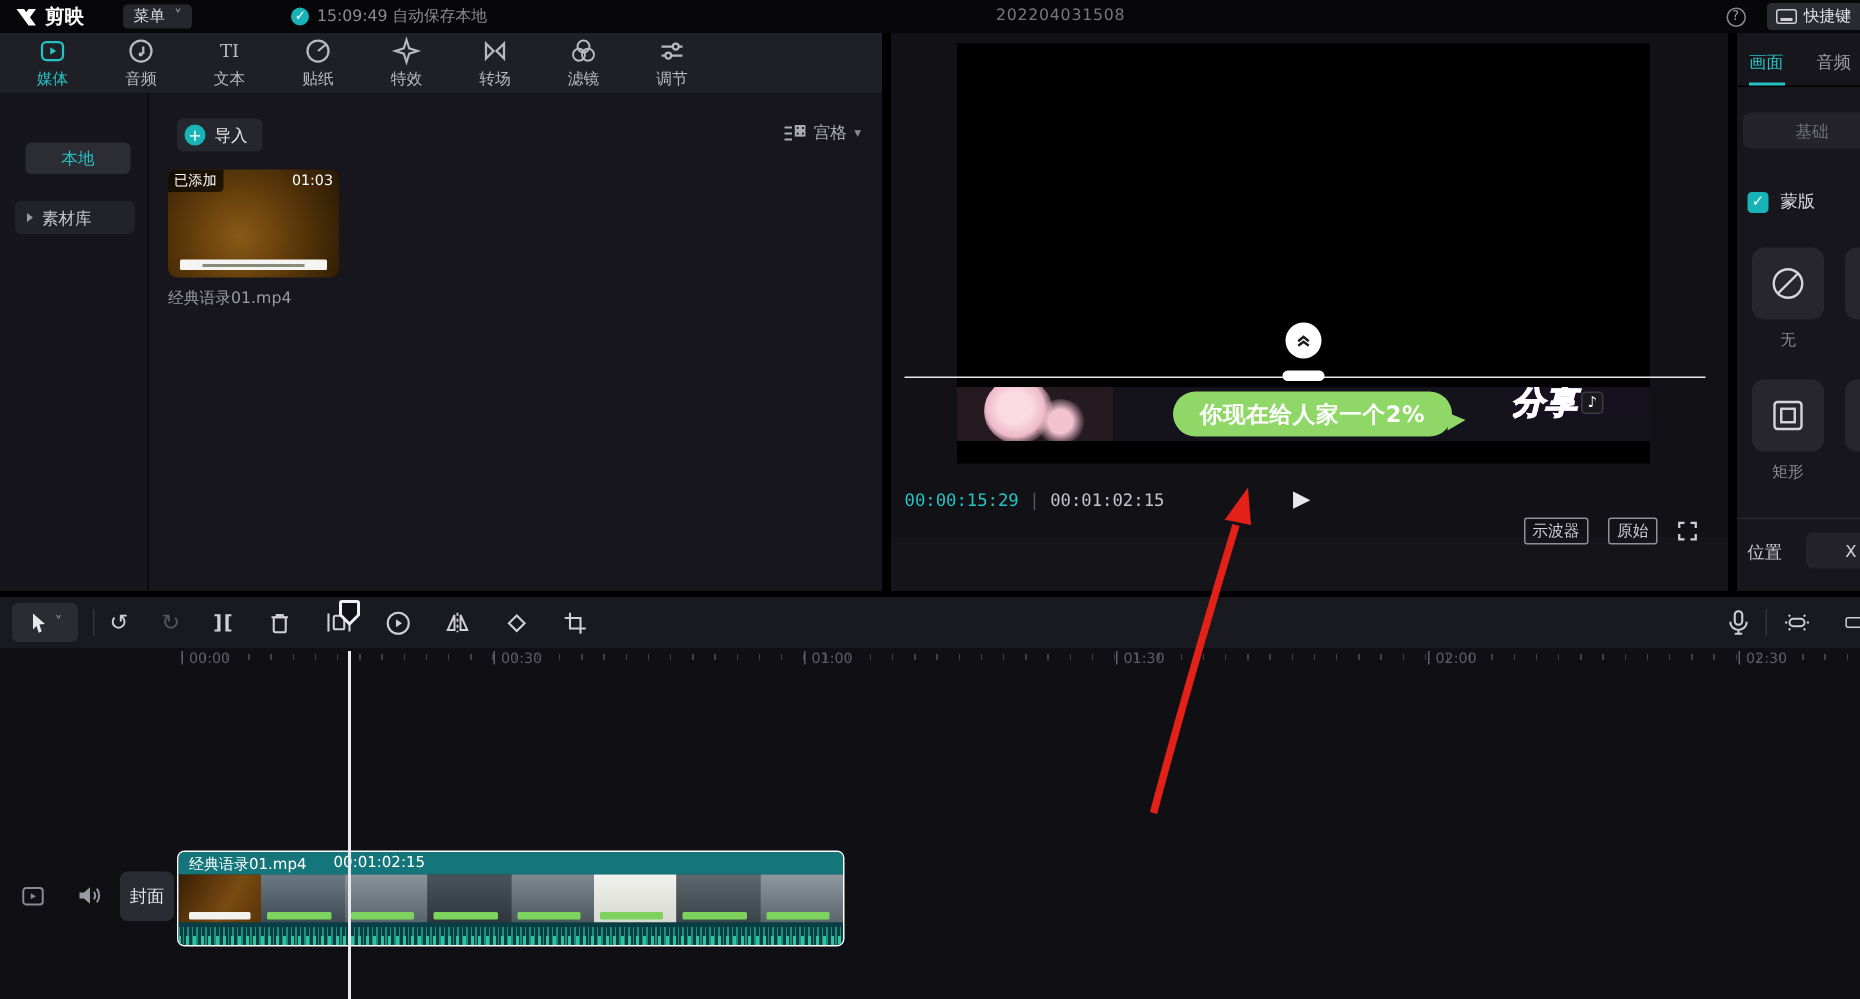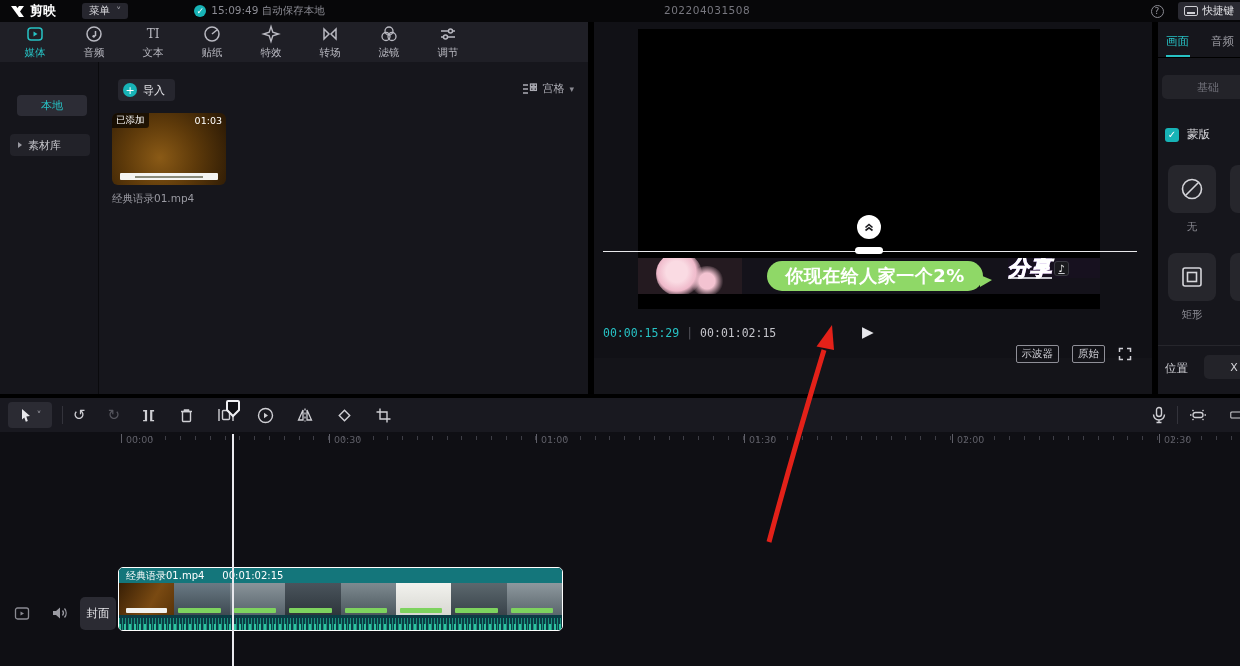--- a/index.html
+++ b/index.html
@@ -66,24 +66,24 @@
   .p-body { position:relative; height:336px; background:#111116; }
   .video { position:absolute; left:44px; top:7px; width:462px; height:280px; background:#000; }
   .vstrip { position:absolute; left:0; top:229px; width:462px; height:36px; background:#14121a; display:flex; overflow:hidden; }
   .flower { position:relative; width:104px; height:36px; background:#241a20; }
   .flower::before { content:""; position:absolute; left:18px; top:-6px; width:46px; height:44px; border-radius:50%;
                     background:radial-gradient(circle at 45% 45%, #fadbe3 0 30%, #efb9ca 55%, rgba(90,40,60,0) 75%); }
   .flower::after { content:""; position:absolute; left:52px; top:8px; width:34px; height:30px; border-radius:50%;
                    background:radial-gradient(circle at 50% 50%, #f3c3d1 0 35%, rgba(90,40,60,0) 72%); }
   .bubble-wrap { position:relative; flex:1; display:flex; align-items:center; justify-content:center; }
   .bubble { position:relative; background:#8fd867; border-radius:15px; height:30px; padding:0 18px;
-            display:flex; align-items:center; color:#fff; font-weight:bold; font-size:18px; letter-spacing:.5px; }
+            display:flex; align-items:center; color:#fff; font-weight:bold; font-size:15px; letter-spacing:.5px; }
   .bubble::after { content:""; position:absolute; right:-9px; bottom:4px; width:0; height:0;
                    border-left:12px solid #8fd867; border-top:5px solid transparent; border-bottom:7px solid transparent; }
-  .sticker-zone { position:relative; width:92px; height:20px; background:#17111f; display:flex; align-items:center;text-decoration:underline; }
+  .sticker-zone { position:relative; width:92px; height:20px; background:#17111f; display:flex; align-items:center; }
   .sticker-text { font-size:21px; font-weight:900; font-style:italic; letter-spacing:1px;
                   background:linear-gradient(160deg,#9a7cff 20%,#cf7cf2 80%); -webkit-background-clip:text;
                   background-clip:text; color:transparent; -webkit-text-stroke:1px #fff; }
   .note-chip { width:15px; height:15px; background:#1a1a1e; border:1px solid #3a3a42; border-radius:3px; color:#fff;
                font-size:10px; display:flex; align-items:center; justify-content:center; margin-left:2px; }
   .guide-line { position:absolute; left:9px; width:534px; top:229px; height:1px; background:#e9e9ec; }
   .collapse-btn { position:absolute; left:263px; top:193px; width:24px; height:24px; border-radius:50%; background:#fff;
                   display:flex; align-items:center; justify-content:center; }
   .handle-pill { position:absolute; left:261px; top:225px; width:28px; height:7px; border-radius:4px; background:#fff; }
   .p-time { position:absolute; left:9px; top:304px; font-family:"DejaVu Sans Mono",monospace; font-size:11.5px; display:flex; gap:7px; }
@@ -126,21 +126,21 @@
   .glyph-icon { font-size:15px; line-height:1; }
   .split-glyph { font-size:13px; font-weight:bold; letter-spacing:1px; }
 
   .tl-ruler { position:absolute; left:0; top:34px; width:1240px; height:17px; color:#5f5f68; font-size:9.5px; }
   .tl-ticks { position:absolute; left:121px; right:0; top:4px; height:4px;
               background:repeating-linear-gradient(90deg,#3e3e46 0 1px,transparent 1px 14.8px); }
   .r-label { position:absolute; top:2px; display:flex; gap:4px; align-items:flex-start; }
   .r-label i { display:block; width:1px; height:9px; background:#5f5f68; }
   .rl0{left:121px} .rl1{left:329px} .rl2{left:536px} .rl3{left:744px} .rl4{left:952px} .rl5{left:1159px}
 
-  .track-icons { position:absolute; left:0; top:201px; width:118px; height:33px; }
+  .track-icons { position:absolute; left:0; top:185px; width:118px; height:33px; }
   .ti-monitor { position:absolute; left:14px; top:7px; }
   .ti-speaker { position:absolute; left:51px; top:6px; }
   .btn-cover { position:absolute; left:80px; top:-2px; width:36px; height:33px; background:#2b2b33; border-radius:5px;
                color:#e6e6ea; font-size:11.5px; display:flex; align-items:center; justify-content:center; }
 
   .clip { position:absolute; left:118px; top:169px; width:445px; height:64px; border:1.5px solid #fff;
           border-radius:5px; overflow:hidden; background:#0a3d44; }
   .clip-header { height:15px; background:#14767b; display:flex; align-items:center; gap:18px; padding-left:7px;
                  color:#fff; font-size:10px; white-space:nowrap; }
   .clip-thumbs { height:32px; display:flex; }

